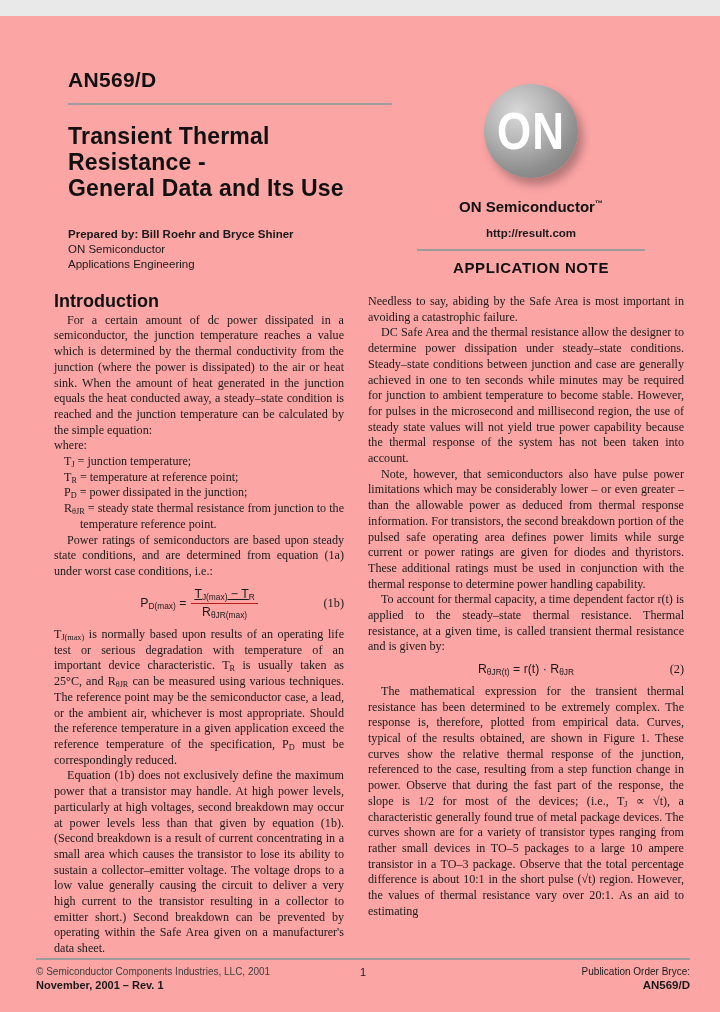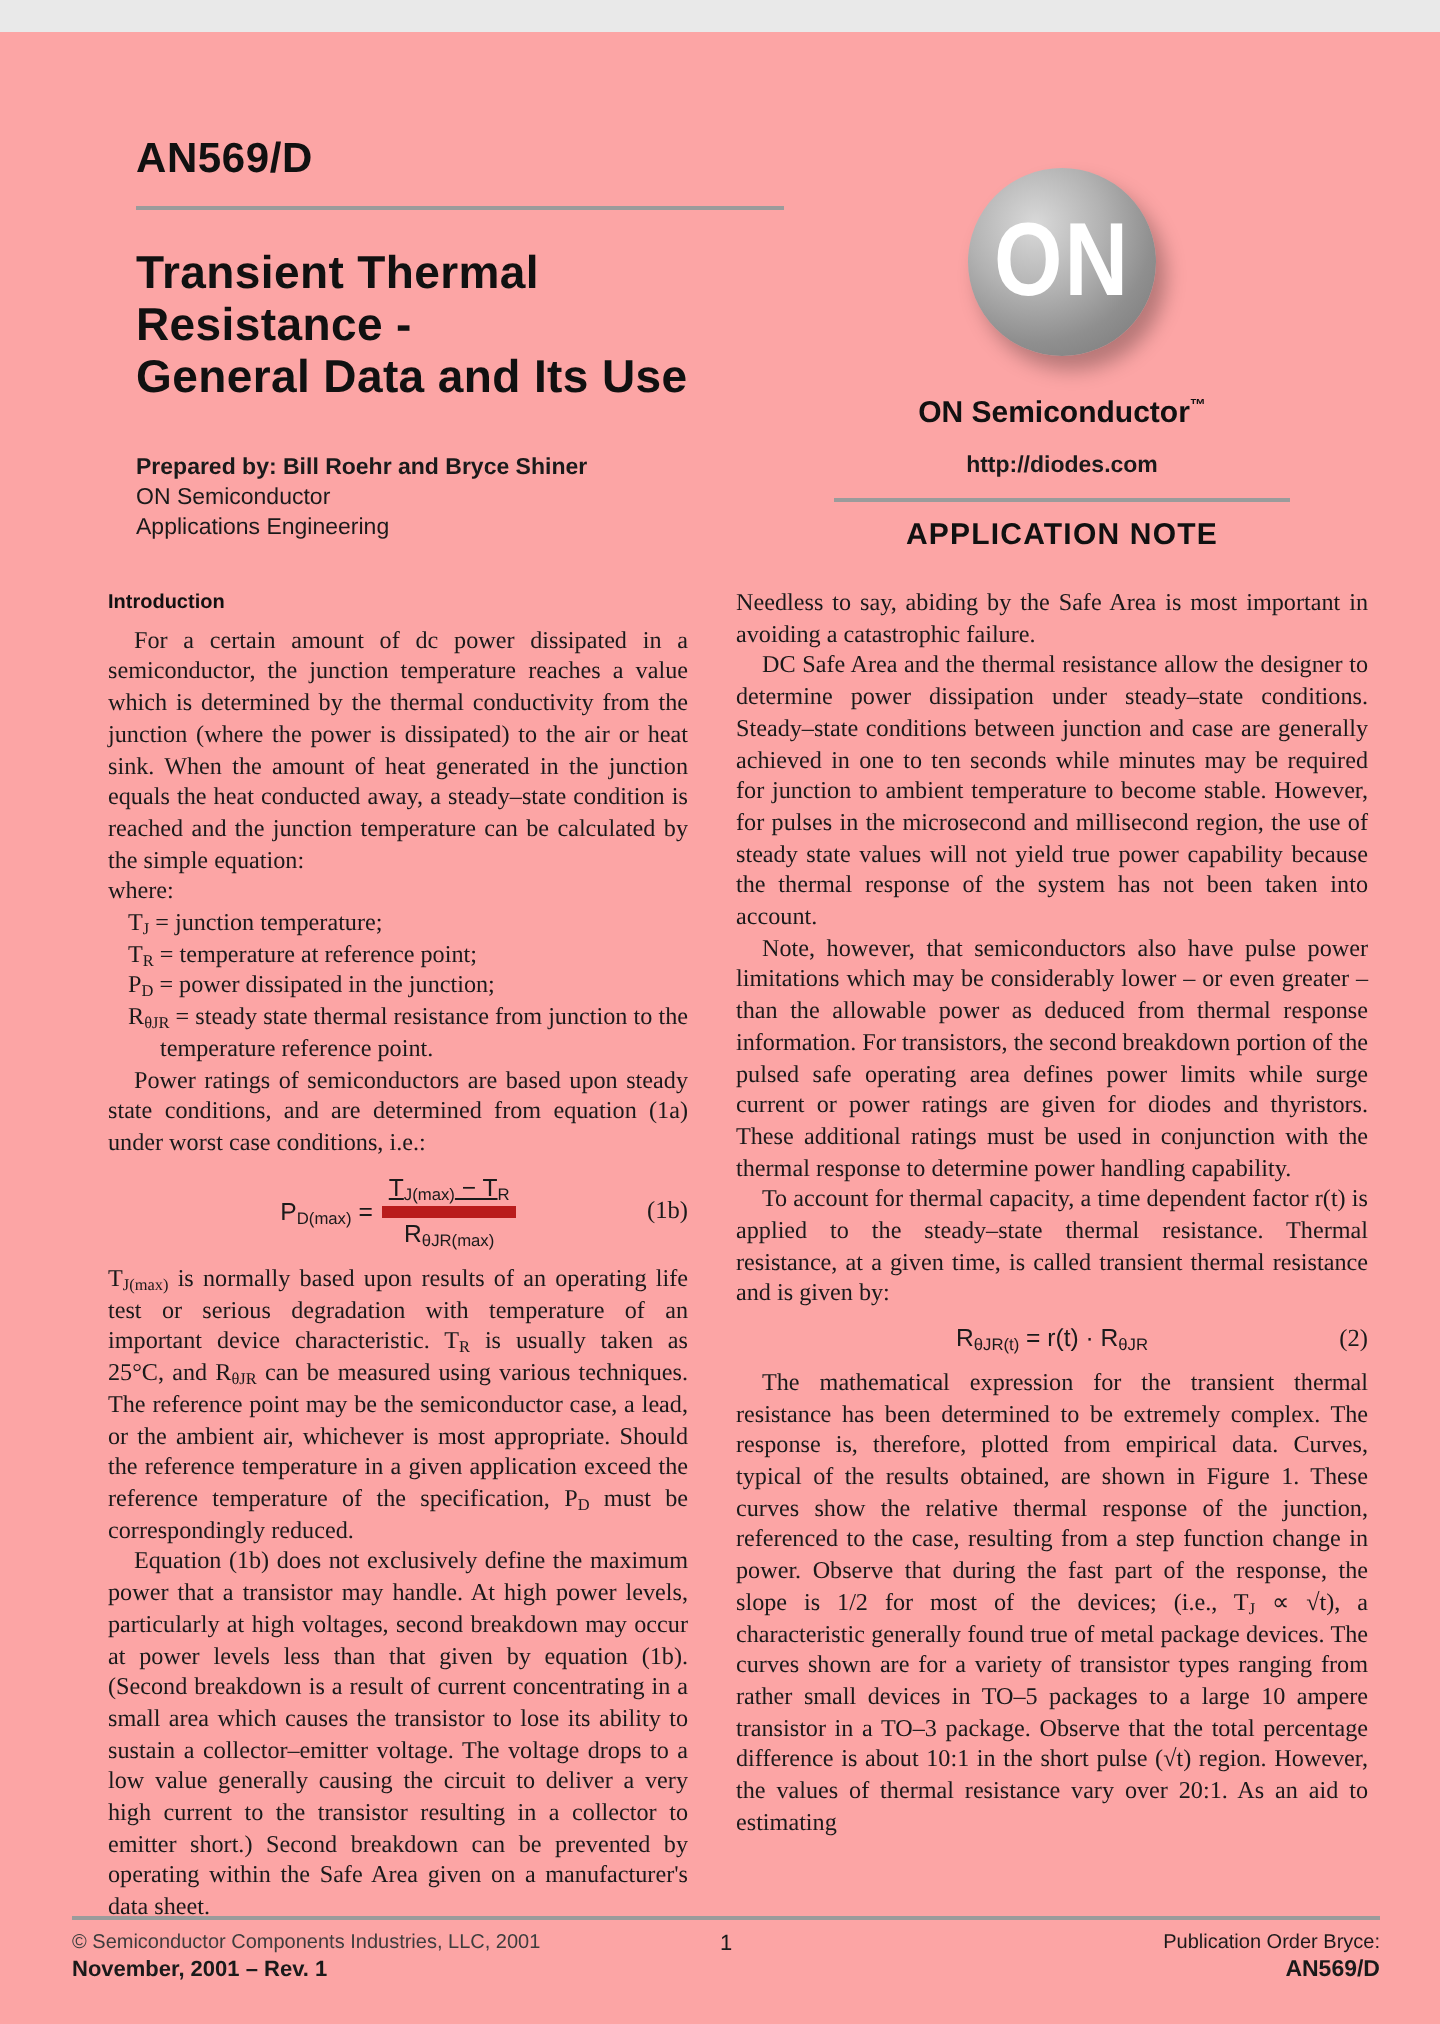--- a/index.html
+++ b/index.html
@@ -27,33 +27,33 @@
   .tm{font-size:8px;vertical-align:super;}
   .brand-url{margin-top:12px;font-size:11.5px;font-weight:bold;}
   .rule-right{margin:10px auto 0 auto;width:228px;}
   .app-note{margin-top:8px;font-size:15px;font-weight:bold;letter-spacing:0.6px;color:#111;}
 
   
   .body{position:absolute;left:54px;top:278px;width:630px;display:flex;gap:24px;
         font-size:12.1px;line-height:15.7px;text-align:justify;}
   .col-left{width:290px;flex:none;}
   .col-right{width:316px;flex:none;}
-  .body h2{font-family:"Liberation Sans",sans-serif;font-size:10px;margin:0 0 3px 0;color:#111;text-align:left;}
+  .body h2{font-family:"Liberation Sans",sans-serif;font-size:18px;margin:0 0 3px 0;color:#111;text-align:left;}
   .body p{margin:0;}
   .body p.indent{text-indent:13px;}
   sub{font-size:0.68em;line-height:0;vertical-align:-0.22em;}
 
   .def{padding-left:26px;text-indent:-16px;}
 
   .equation{position:relative;text-align:center;margin:7px 0 6px 0;
             font-family:"Liberation Sans",sans-serif;font-size:12.3px;}
   .eq-num{position:absolute;right:0;top:50%;transform:translateY(-50%);font-family:"Liberation Serif",serif;}
   .eq1b-body{display:inline-flex;align-items:center;gap:5px;}
   .frac{display:inline-flex;flex-direction:column;text-align:center;vertical-align:middle;}
-  .frac .num{border-bottom:6px solid #b91c1c;padding:0 3px 1px 3px;text-decoration:underline;}
+  .frac .num{border-bottom:1px solid #b91c1c;padding:0 3px 1px 3px;text-decoration:underline;}
   .frac .den{padding-top:1px;}
 
   
   .footer{position:absolute;left:36px;top:942px;width:654px;font-family:"Liberation Sans",sans-serif;}
   .footer-row{display:flex;align-items:flex-start;margin-top:6px;}
   .f-left{flex:1;}
   .f-center{width:40px;text-align:center;font-size:11px;}
   .f-right{flex:1;text-align:right;}
   .copyright{font-size:10px;color:#3d3d3d;}
   .date-rev{font-size:11px;font-weight:bold;margin-top:2px;}
@@ -80,21 +80,21 @@
     </div>
   </div>
 
   <div class="header-right">
     <div class="sphere">
       <span class="on-text">ON</span>
     </div>
     <div class="brand-name">
       <span>ON Semiconductor</span><span class="tm">™</span>
     </div>
-    <div class="brand-url">http://diodes.com</div>
+    <div class="brand-url">http://result.com</div>
     <div class="rule rule-right"></div>
     <div class="app-note">APPLICATION NOTE</div>
   </div>
 
   <main class="body">
     <section class="col-left">
       <h2>Introduction</h2>
       <p class="indent">For a certain amount of dc power dissipated in a semiconductor, the junction temperature reaches a value which is determined by the thermal conductivity from the junction (where the power is dissipated) to the air or heat sink. When the amount of heat generated in the junction equals the heat conducted away, a steady–state condition is reached and the junction temperature can be calculated by the simple equation:</p>
       <p>where:</p>
       <div>

